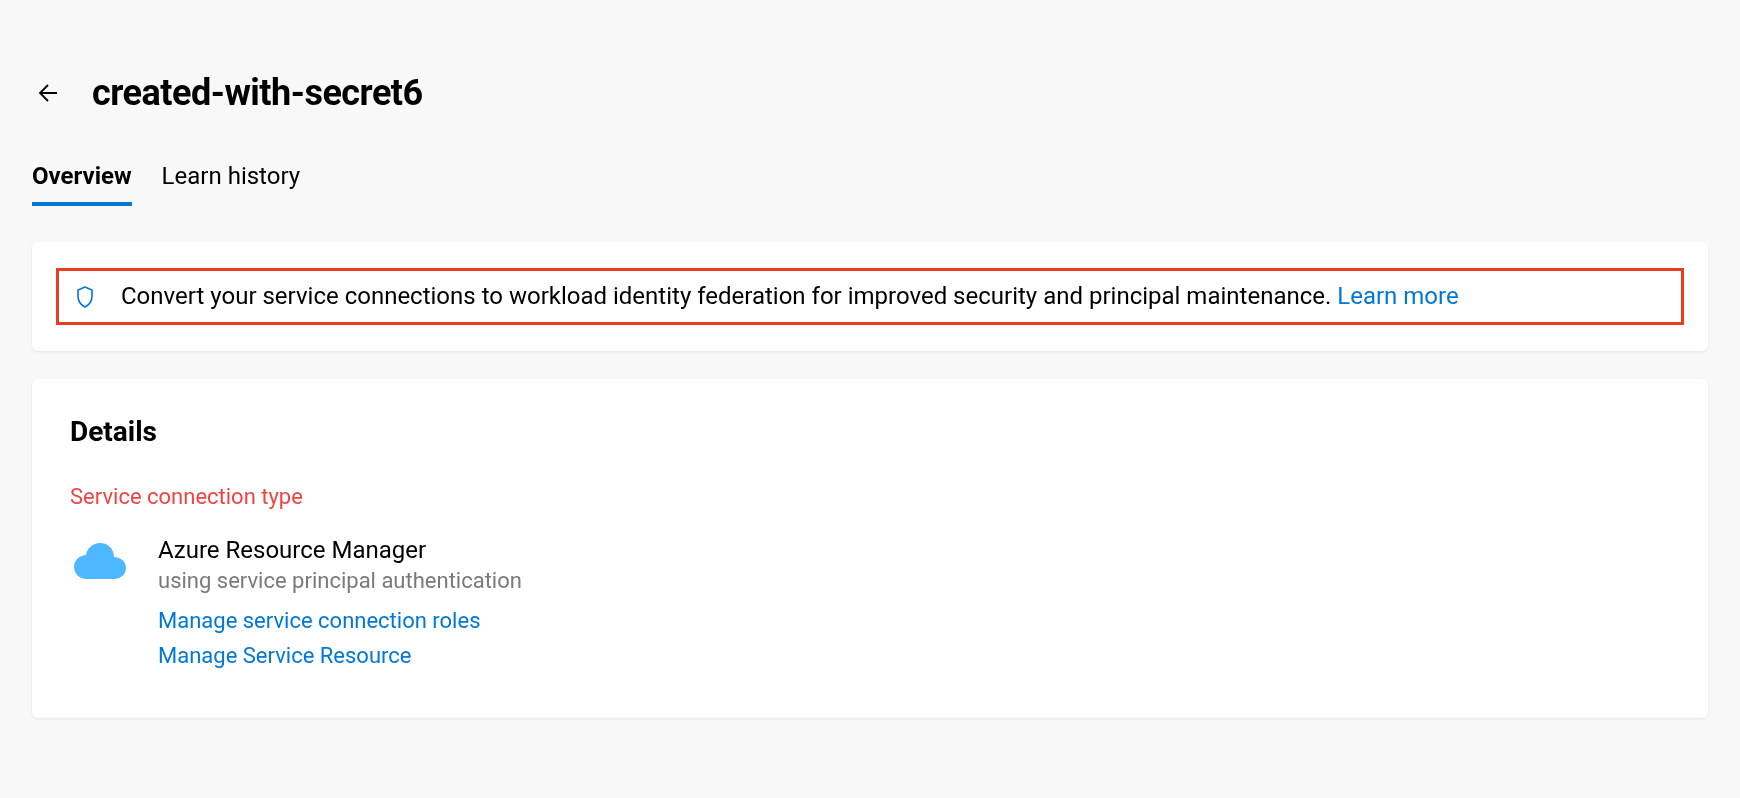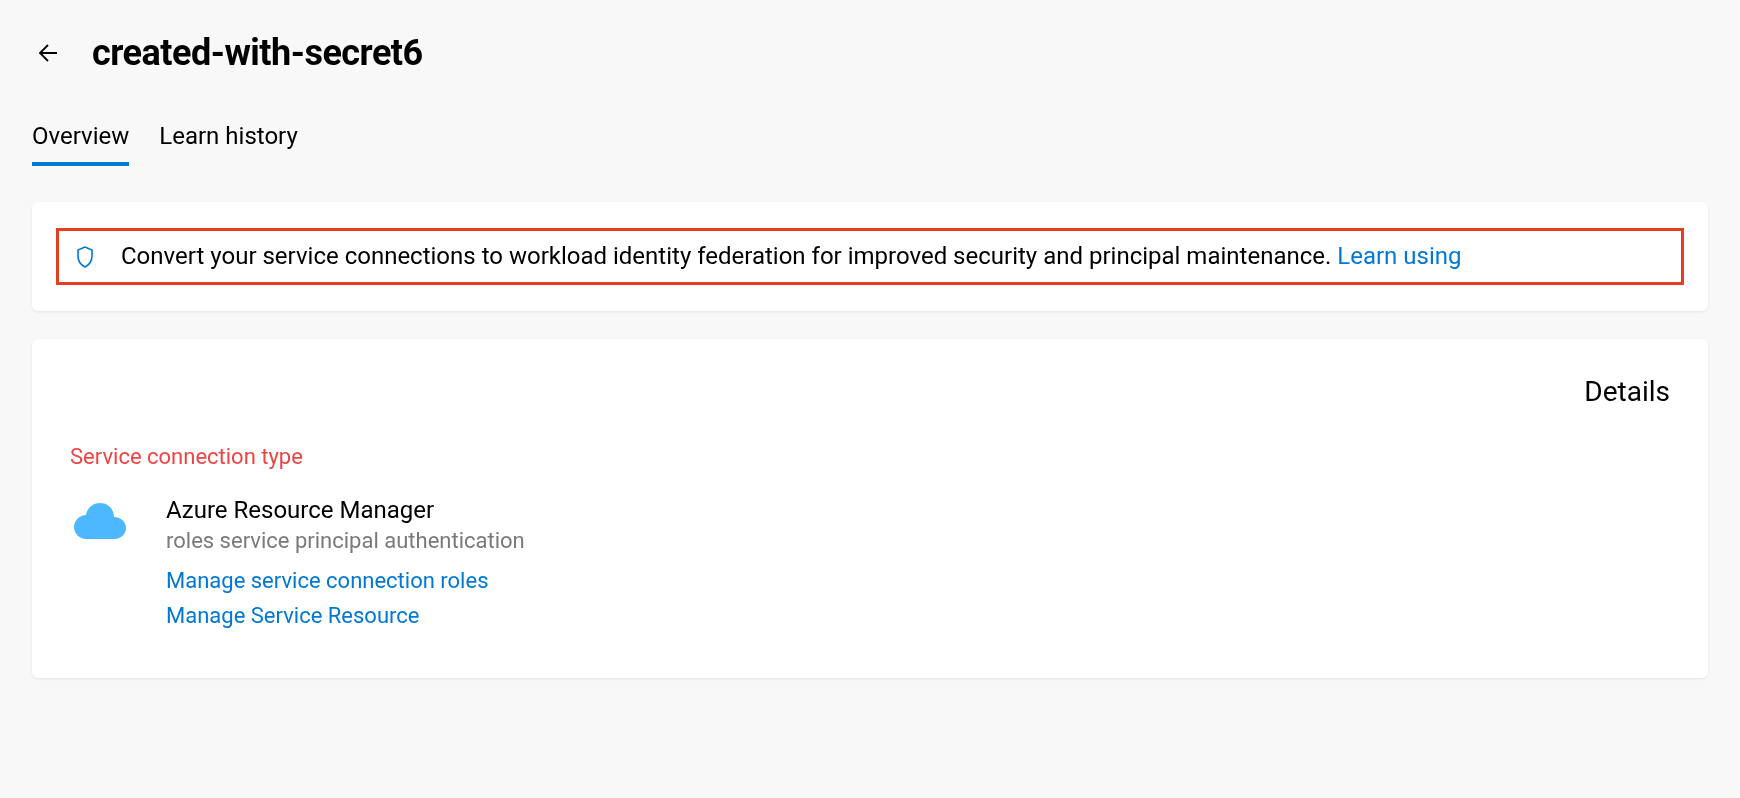--- a/index.html
+++ b/index.html
@@ -10,20 +10,21 @@
     body {
       font-family: -apple-system, BlinkMacSystemFont, "Segoe UI", Roboto, "Helvetica Neue", Arial, sans-serif;
       background: #f8f8f8;
       color: #000;
       width: 1740px;
       height: 798px;
       overflow: hidden;
     }
     .page {
       padding: 32px 32px;
+      margin-top: 40px;
     }
     .header-row {
       display: flex;
       align-items: center;
       gap: 28px;
       margin-bottom: 48px;
     }
     .back-btn {
       width: 32px;
       height: 32px;
@@ -55,21 +56,21 @@
     .tab {
       font-size: 24px;
       font-weight: 400;
       color: #000;
       padding-bottom: 12px;
       cursor: pointer;
       border-bottom: 4px solid transparent;
       position: relative;
     }
     .tab.active {
-      font-weight: 400;
+      font-weight: 700;
     }
     .tab.active::after {
       content: "";
       position: absolute;
       left: 0;
       right: 0;
       bottom: -4px;
       height: 4px;
       background: #0078d4;
     }
@@ -109,33 +110,32 @@
     .banner-link {
       color: #0078d4;
       text-decoration: none;
       cursor: pointer;
     }
     .details-card {
       padding: 36px 38px 44px;
     }
     .details-heading {
       font-size: 28px;
-      font-weight: 400;
+      font-weight: 700;
       margin-bottom: 36px;
-      text-align: right;
     }
     .field-label {
       font-size: 22px;
       color: #ef4444;
       margin-bottom: 26px;
     }
     .conn-type-row {
       display: flex;
       align-items: flex-start;
-      gap: 38px;
+      gap: 30px;
     }
     .cloud-icon {
       width: 58px;
       height: 42px;
       flex-shrink: 0;
       margin-top: 4px;
     }
     .cloud-icon svg {
       width: 58px;
       height: 42px;
@@ -188,36 +188,36 @@
   </div>
 
   <div class="card banner-card">
     <div class="banner-inner">
       <span class="shield-icon">
         <svg viewBox="0 0 24 24">
           <path d="M12 2 L5 5 L5 11 C5 16 8 20 12 22 C16 20 19 16 19 11 L19 5 Z"></path>
         </svg>
       </span>
       <div class="banner-text">
-        <span>Convert your service connections to workload identity federation for improved security and principal maintenance. </span><a class="banner-link">Learn using</a>
+        <span>Convert your service connections to workload identity federation for improved security and principal maintenance. </span><a class="banner-link">Learn more</a>
       </div>
     </div>
   </div>
 
   <div class="card details-card">
     <h2 class="details-heading">Details</h2>
     <div class="field-label">Service connection type</div>
     <div class="conn-type-row">
       <span class="cloud-icon">
         <svg viewBox="0 0 58 42">
           <path d="M44 18 C44 10 38 4 30 4 C23 4 17 9 16 16 C10 16 4 21 4 28 C4 35 10 40 16 40 L44 40 C51 40 56 35 56 29 C56 23 51 18 44 18 Z" fill="#4db8ff"></path>
         </svg>
       </span>
       <div class="conn-type-text">
         <div class="conn-type-name">Azure Resource Manager</div>
-        <div class="conn-type-sub">roles service principal authentication</div>
+        <div class="conn-type-sub">using service principal authentication</div>
         <a class="conn-link">Manage service connection roles</a>
         <a class="conn-link">Manage Service Resource</a>
       </div>
     </div>
   </div>
 
 </div>
 
 </body></html>

